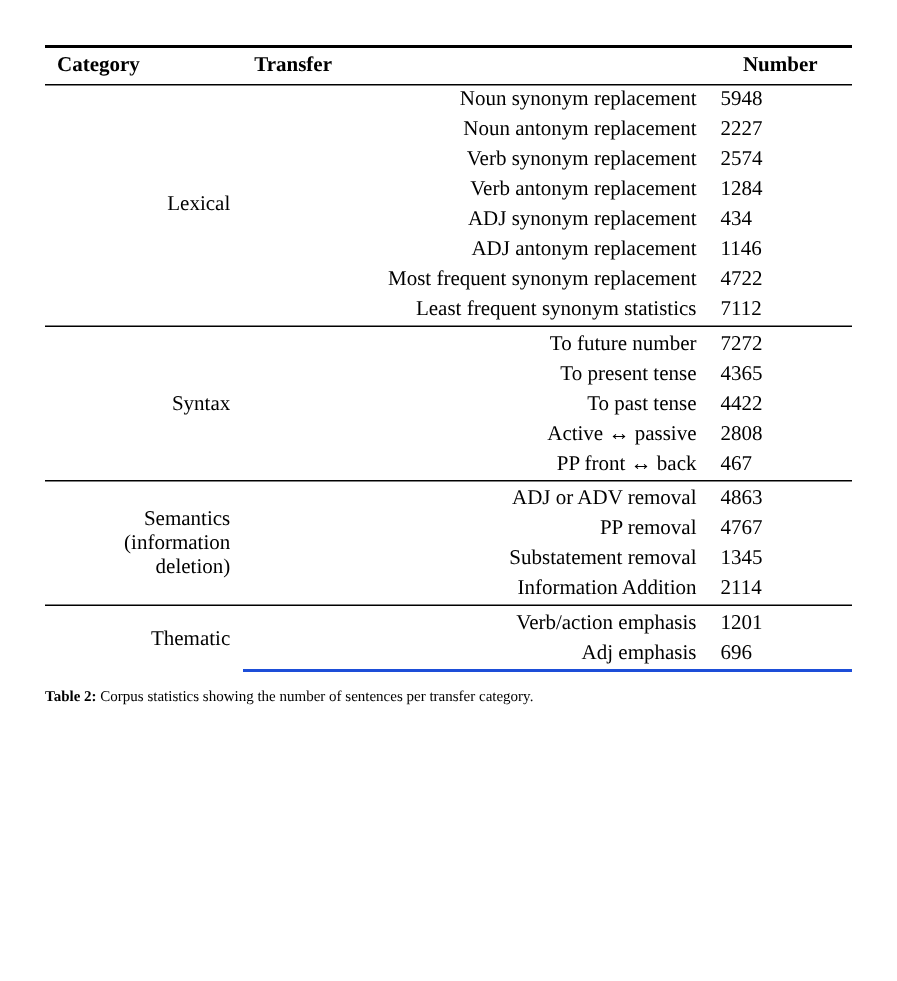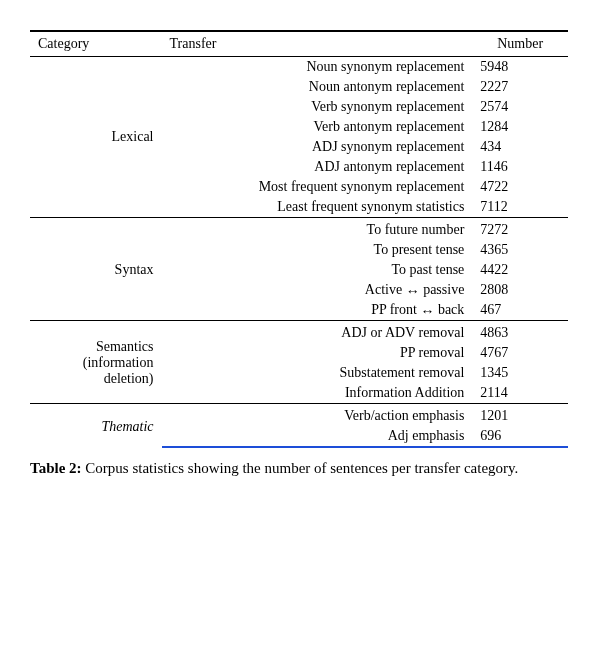--- a/index.html
+++ b/index.html
@@ -28,21 +28,21 @@
     table {
       width: 100%;
       border-collapse: collapse;
     }
 
     thead tr th {
       border-top: 2px solid #000;
       border-bottom: 1px solid #000;
       padding: 4px 8px;
       text-align: left;
-      font-weight: normal;
+      font-weight: bold;
     }
 
     thead tr th.number-col {
       text-align: center;
     }
 
     tbody tr td {
       padding: 2px 8px;
       vertical-align: top;
       text-align: right;
@@ -69,21 +69,21 @@
 
     .transfer-cell {
       width: 260px;
     }
 
     .number-col {
       width: 80px;
     }
 
     .caption {
-      font-size: 15px;
+      font-size: 10px;
       margin-top: 10px;
       text-align: left;
       width: 100%;
       line-height: 1.4;
     }
 
     .caption-label {
       font-weight: bold;
     }
   </style>
@@ -165,21 +165,21 @@
         </tr>
         <tr>
           <td class="transfer-cell">Substatement removal</td>
           <td class="number-col">1345</td>
         </tr>
         <tr>
           <td class="transfer-cell">Information Addition</td>
           <td class="number-col">2114</td>
         </tr>
         <tr class="section-divider">
-          <td class="category-cell" rowspan="2" style="vertical-align: middle; font-style: italic;">Thematic</td>
+          <td class="category-cell" rowspan="2" style="vertical-align: middle;">Thematic</td>
           <td class="transfer-cell">Verb/action emphasis</td>
           <td class="number-col">1201</td>
         </tr>
         <tr class="last-row">
           <td class="transfer-cell">Adj emphasis</td>
           <td class="number-col">696</td>
         </tr>
       </tbody>
   </table>
 </div>

